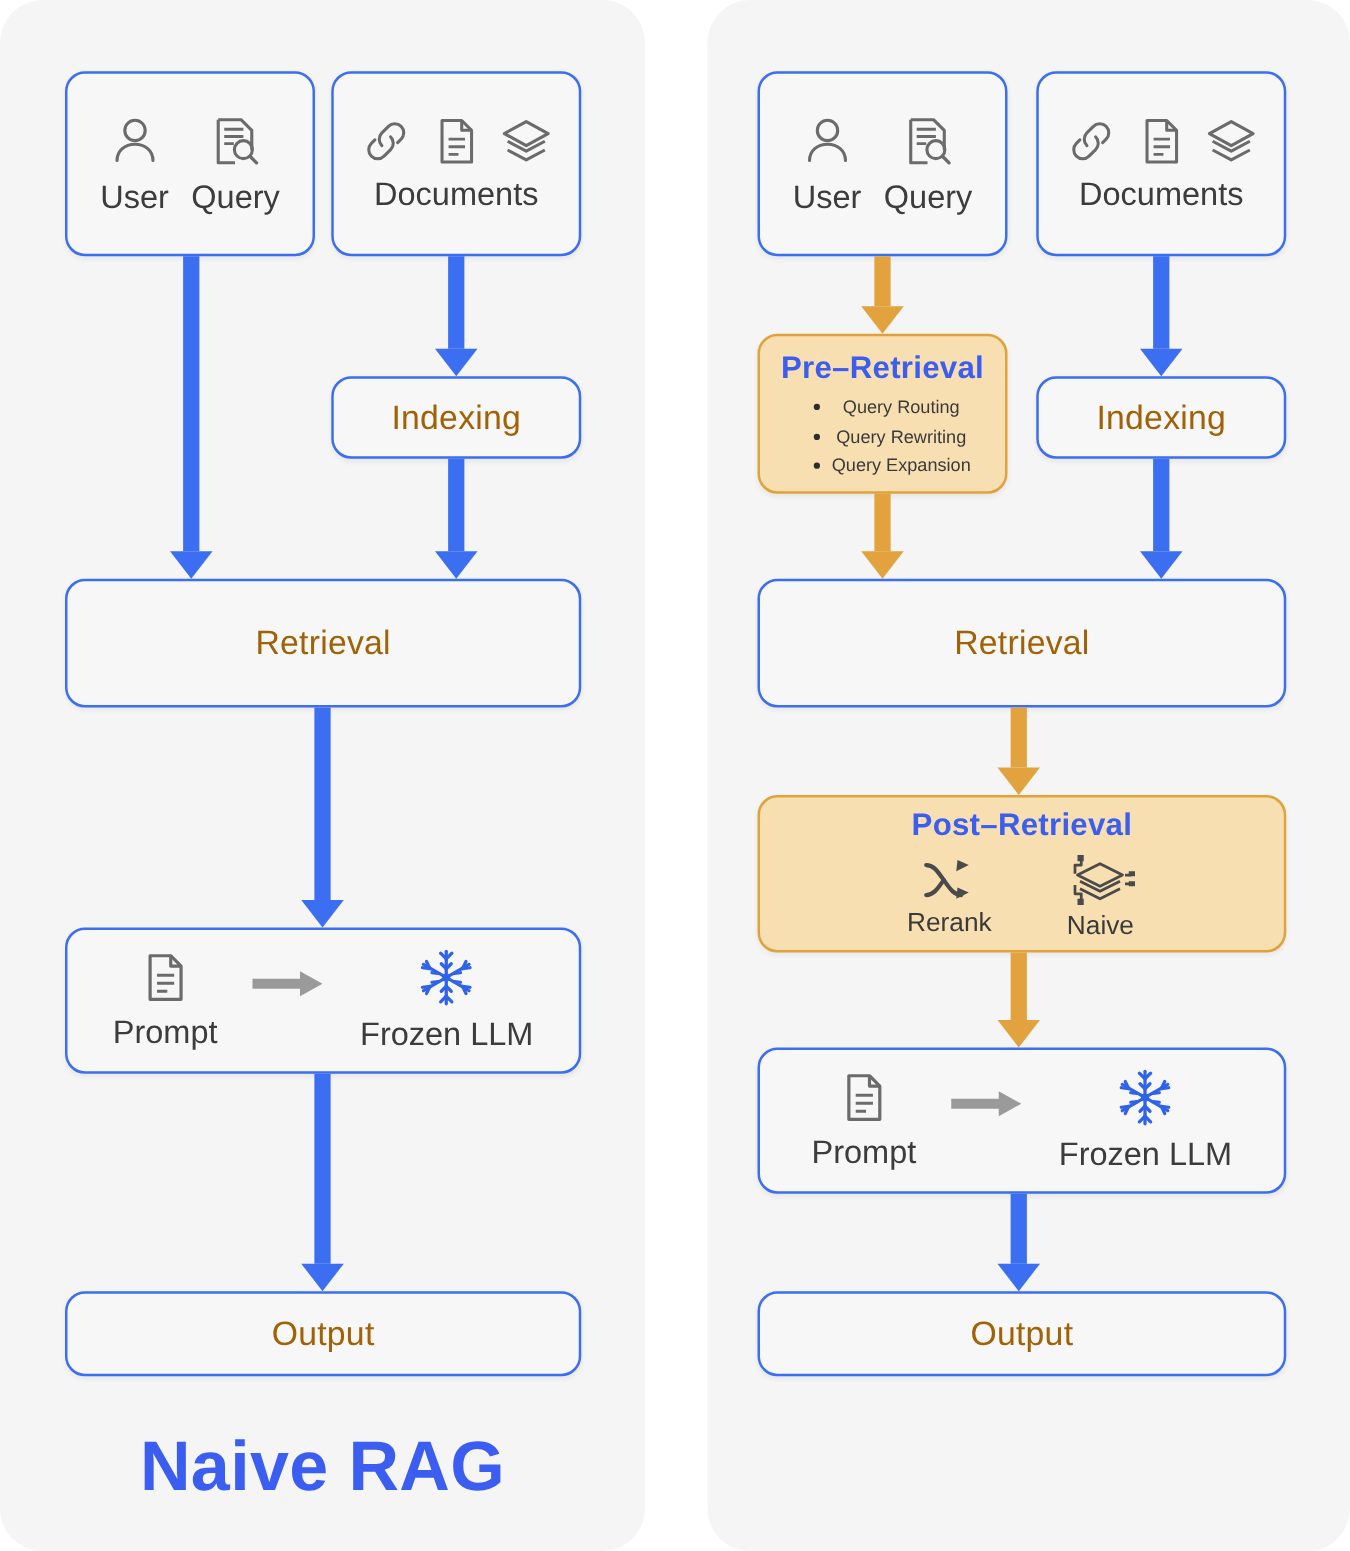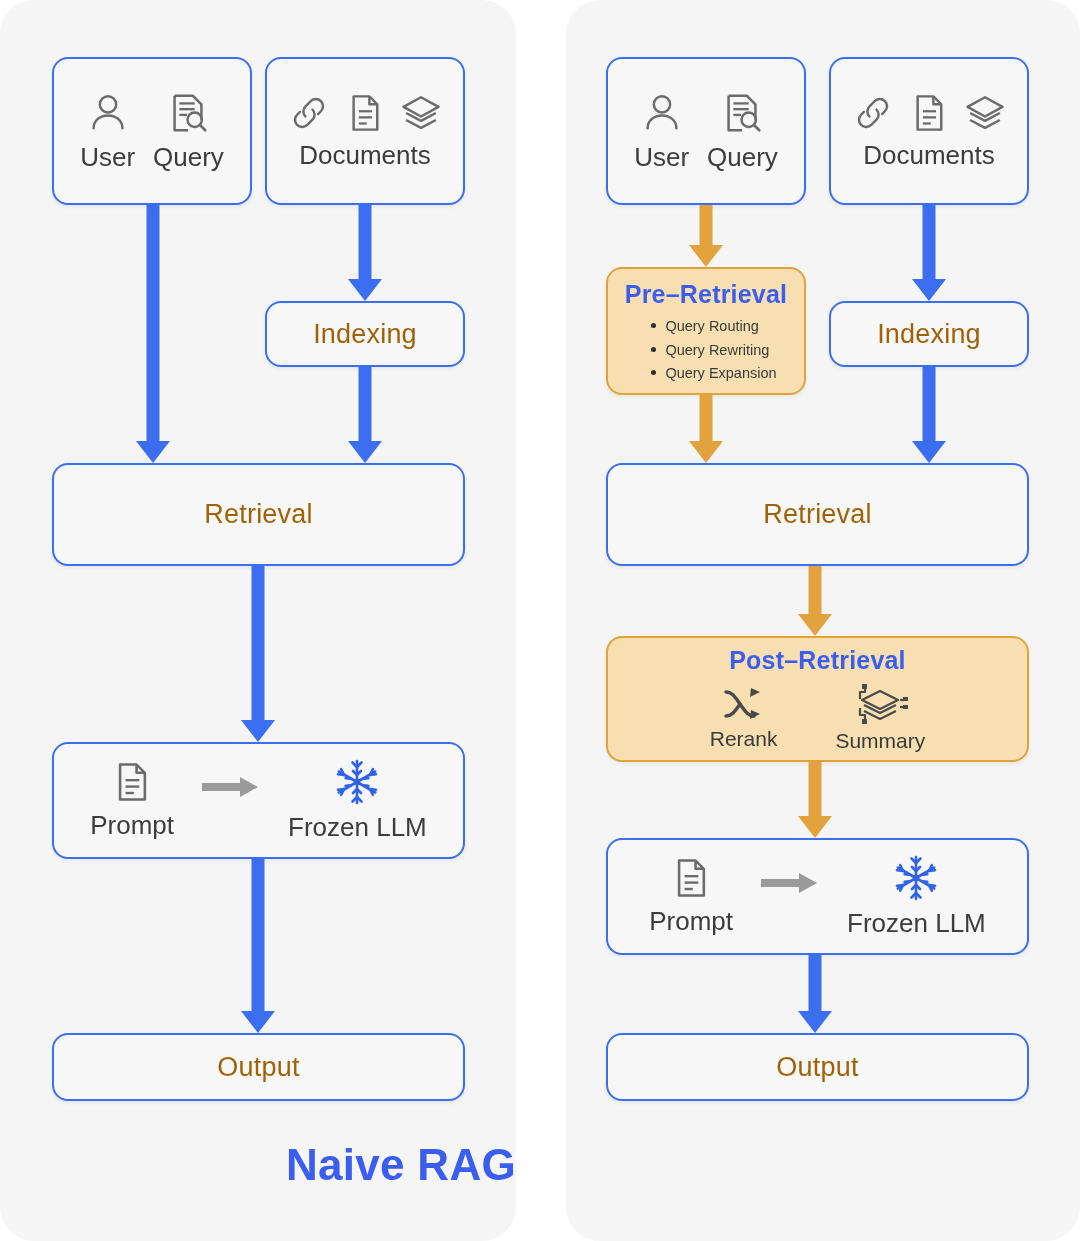--- a/index.html
+++ b/index.html
@@ -56,20 +56,21 @@
     color:#3b5ef0;
     font-weight:bold;
     font-size:25px;
     text-align:center;
     letter-spacing:0.2px;
   }
   .bullets{
     list-style:none;
     margin:6px 0 0 0;padding:0 0 0 14px;
     color:#3a3a3a;
+    text-align:center;
   }
   .bullets li{
     font-size:14.5px;
     line-height:1.62;
     position:relative;
     padding-left:16px;
     white-space:nowrap;
   }
   .bullets li:before{
     content:"";position:absolute;left:2px;top:8px;
@@ -93,24 +94,24 @@
   }
   .arrow.blue .shaft{background:#3b6ef0;}
   .arrow.blue .head{border-top:22px solid #3b6ef0;}
   .arrow.orange .shaft{background:#e2a33e;}
   .arrow.orange .head{border-top:22px solid #e2a33e;}
 
   
   .panel-title{
     position:absolute;
     width:100%;
-    text-align:right;
+    text-align:center;
     color:#3b5ef0;
     font-weight:bold;
-    font-size:44px;
+    font-size:56px;
     letter-spacing:0.3px;
   }
   #title-naive{left:0;top:1140px;width:516px;}
   #title-advanced{left:566px;top:1140px;width:514px;}
 
   svg{display:block;}
 </style>
 </head>
 <body>
 
@@ -399,21 +400,21 @@
                 <path d="M9 25v7h5v6"></path>
                 <path d="M49 17h5"></path>
                 <path d="M49 24h5"></path>
               </g>
               <rect x="11" y="1" width="5" height="5" fill="#4a4a4a"></rect>
               <rect x="11" y="36" width="5" height="5" fill="#4a4a4a"></rect>
               <rect x="52" y="14" width="5" height="4" fill="#4a4a4a"></rect>
               <rect x="52" y="22" width="5" height="4" fill="#4a4a4a"></rect>
             </svg>
           </span>
-          <span class="cap">Summary</span>
+          <span class="cap">Naive</span>
         </div>
       </div>
     </div>
   </div>
 
   <div class="arrow orange" style="left:795px;top:762px;width:40px;height:76px;">
     <div class="shaft" style="width:13px;height:54px;"></div>
     <div class="head"></div>
   </div>
 

